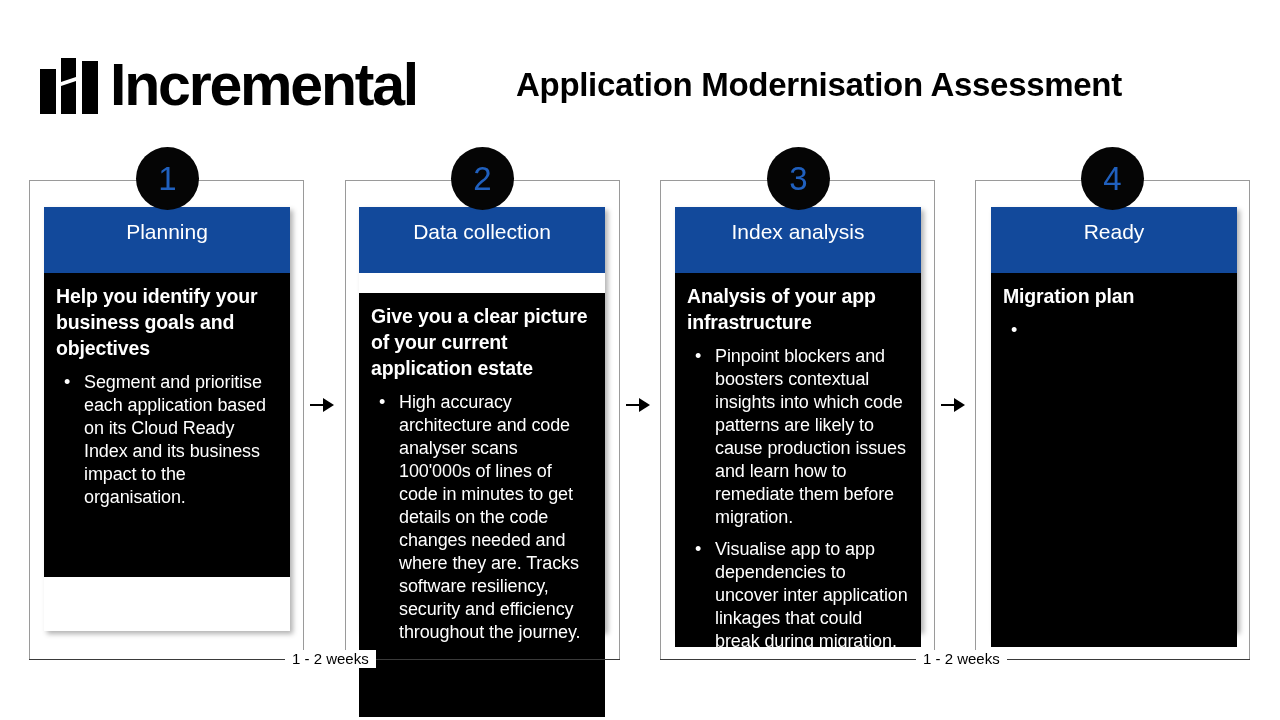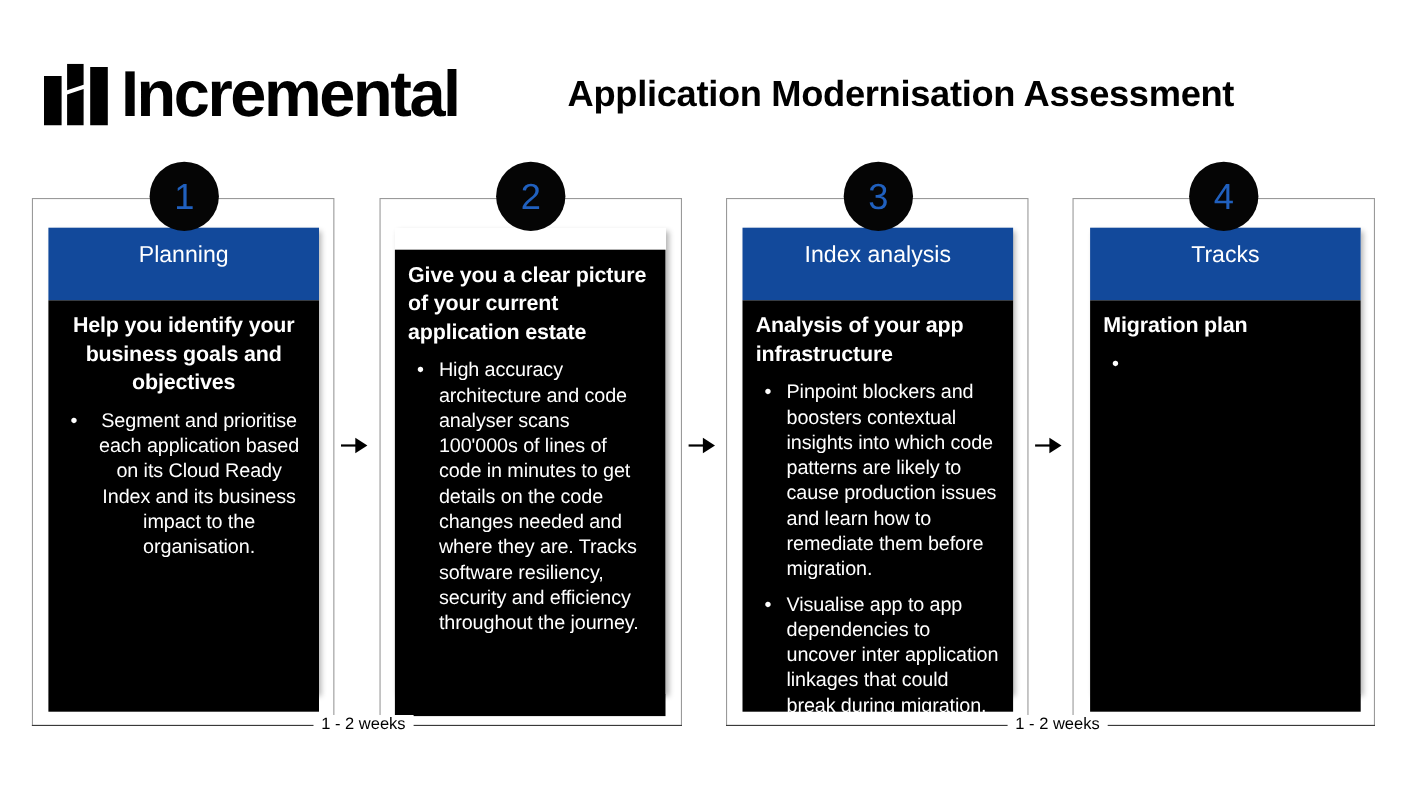--- a/index.html
+++ b/index.html
@@ -202,34 +202,35 @@
 
   <div class="outer-frame" style="left:29px; top:80px; width:275px; height:480px;"></div>
   <div class="outer-frame" style="left:345px; top:80px; width:275px; height:480px;"></div>
   <div class="outer-frame" style="left:660px; top:80px; width:275px; height:480px;"></div>
   <div class="outer-frame" style="left:975px; top:80px; width:275px; height:480px;"></div>
 
   <div class="num-badge" style="left:136px; top:47px;">1</div>
 
   <div class="card" style="left:44px; top:107px; width:246px; height:424px;">
     <div class="card-header">Planning</div>
-    <div class="card-body" style="height:374px;text-align:center;">
+    <div class="card-body" style="height:304px;">
       <p class="card-lead">Help you identify your business goals and objectives</p>
       <ul class="bullets">
         <li>
           <span class="dot">•</span>
           <span>Segment and prioritise each application based on its Cloud Ready Index and its business impact to the organisation.</span>
         </li>
       </ul>
     </div>
   </div>
 
   <div class="num-badge" style="left:451px; top:47px;">2</div>
 
   <div class="card" style="left:359px; top:107px; width:246px; height:424px;">
+    <div class="card-header">Data collection</div>
     <div class="card-body" style="height:424px;margin-top:20px;">
       <p class="card-lead">Give you a clear picture of your current application estate</p>
       <ul class="bullets">
         <li>
           <span class="dot">•</span>
           <span>High accuracy architecture and code analyser scans 100'000s of lines of code in minutes to get details on the code changes needed and where they are. Tracks software resiliency, security and efficiency throughout the journey.</span>
         </li>
       </ul>
     </div>
   </div>
@@ -249,21 +250,21 @@
           <span class="dot">•</span>
           <span>Visualise app to app dependencies to uncover inter application linkages that could break during migration.</span>
         </li>
       </ul>
     </div>
   </div>
 
   <div class="num-badge" style="left:1081px; top:47px;">4</div>
 
   <div class="card" style="left:991px; top:107px; width:246px; height:424px;">
-    <div class="card-header">Tracks</div>
+    <div class="card-header">Ready</div>
     <div class="card-body" style="height:374px;">
       <p class="card-lead">Migration plan</p>
       <ul class="bullets">
         <li>
           <span class="dot">•</span>
         </li>
       </ul>
     </div>
   </div>
 

